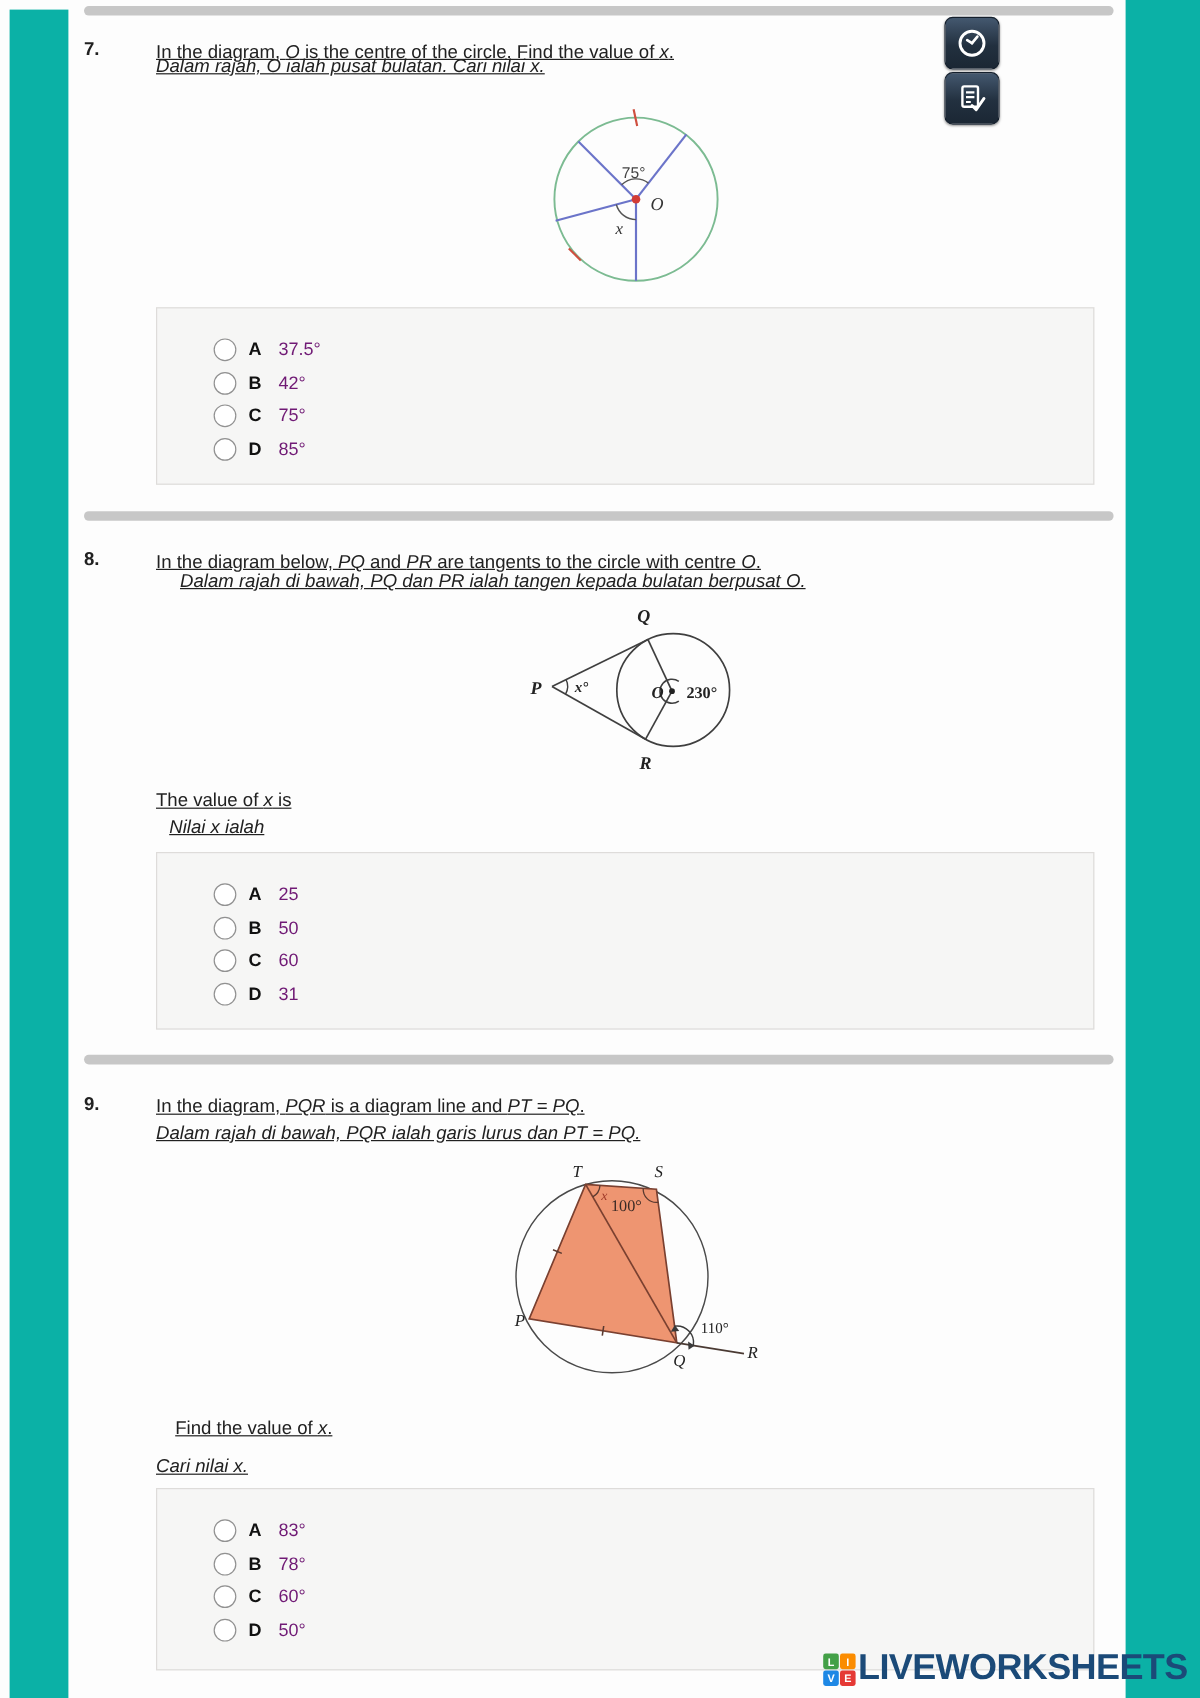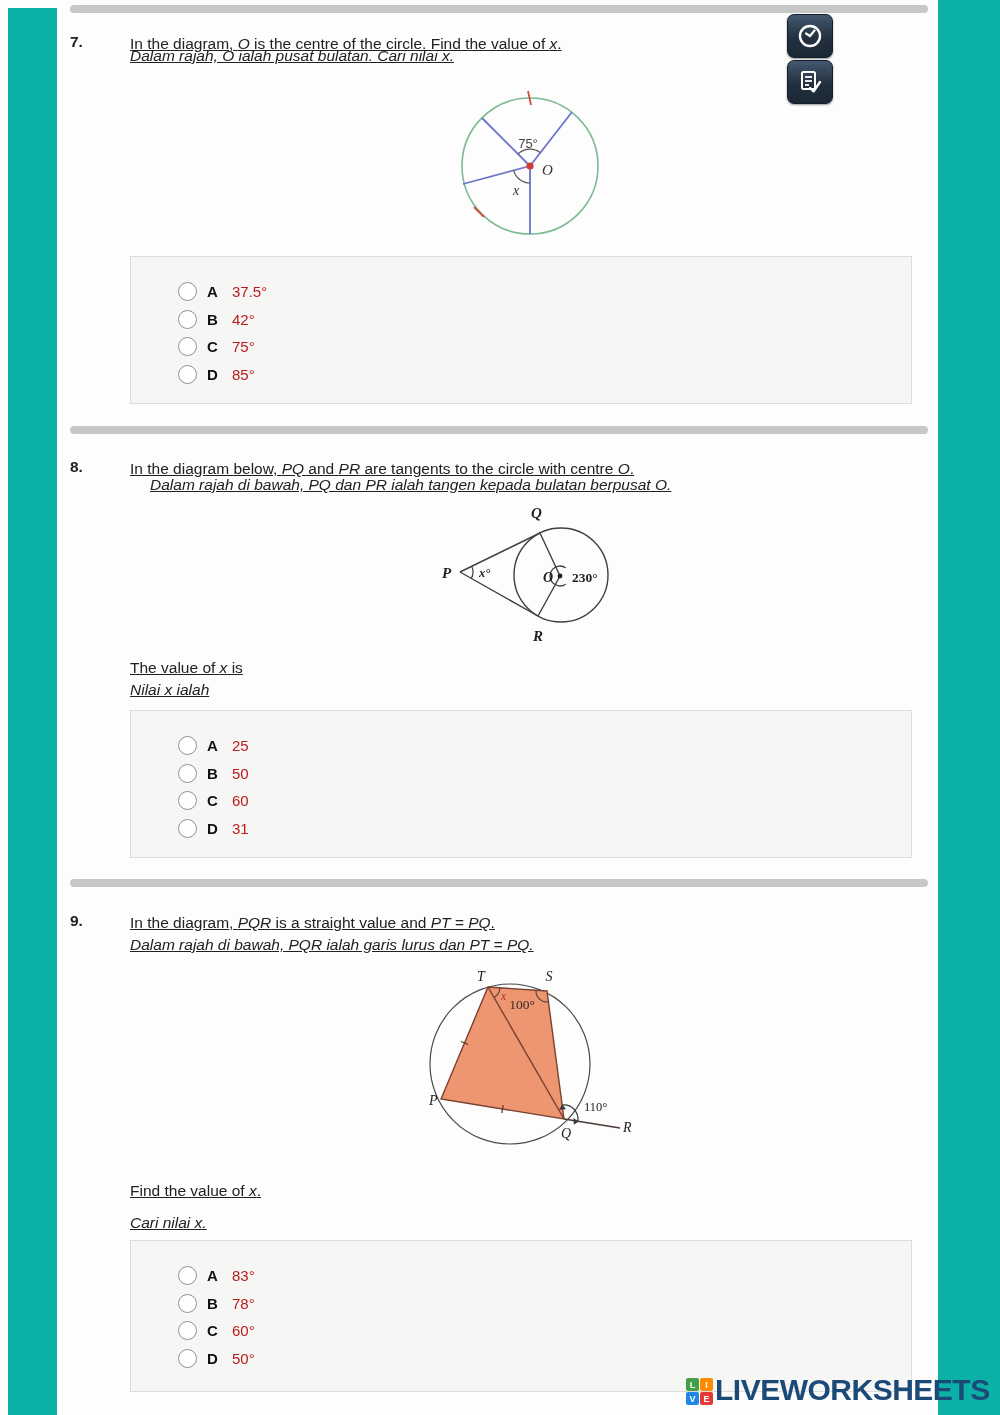--- a/index.html
+++ b/index.html
@@ -13,21 +13,21 @@
   .divider{position:absolute;left:70px;width:858px;height:8px;background:#c7c7c7;border-radius:4px;z-index:2;}
   .qnum{position:absolute;left:70px;font-size:15.5px;font-weight:bold;z-index:2;}
   .qtext{position:absolute;left:130px;font-size:15.5px;line-height:22px;z-index:2;white-space:nowrap;text-decoration:underline;}
   .it{font-style:italic;}
   .ms{font-style:italic;}
   .optbox{position:absolute;left:130px;width:782px;background:#f6f6f5;border:1px solid #dedcda;box-sizing:border-box;z-index:2;}
   .optrow{position:relative;height:27.5px;display:flex;align-items:center;}
   .optrows{padding-top:21px;}
   .radio{width:19px;height:19px;border:1.6px solid #919191;border-radius:50%;background:#fff;margin-left:47px;box-sizing:border-box;cursor:pointer;}
   .optletter{font-weight:bold;font-size:15px;margin-left:10px;width:18px;color:#111;}
-  .optval{font-size:15px;margin-left:7px;color:#b91c1c;}
+  .optval{font-size:15px;margin-left:7px;color:#701a75;}
   .dg{position:absolute;z-index:2;}
   .toolbar{position:absolute;left:787px;top:14px;z-index:3;display:flex;flex-direction:column;gap:2px;}
   .tbtn{width:44px;height:42px;border-radius:7px;border:1px solid #141f2c;
     background:linear-gradient(180deg,#44586f 0%,#22303f 55%,#1b2734 100%);
     display:flex;align-items:center;justify-content:center;cursor:pointer;
     box-shadow:0 1px 2px rgba(0,0,0,.4);}
   .logo{position:absolute;left:686px;top:1367px;z-index:4;display:flex;align-items:flex-start;}
   .logo-grid{display:grid;grid-template-columns:13px 13px;grid-template-rows:13px 13px;gap:1px;margin-top:11px;}
   .tile{display:flex;align-items:center;justify-content:center;color:#fff;font-size:9px;font-weight:bold;border-radius:2px;}
   .tile-l{background:#43a047;}
@@ -126,21 +126,21 @@
   <path d="M 41.7 61.3 A 13 13 0 0 1 41.3 73.4" fill="none" stroke="#3f3f3f" stroke-width="1.2"></path>
   <text x="12" y="73" font-size="15" font-weight="bold" font-style="italic" fill="#222">P</text>
   <text x="49" y="72" font-size="12.5" font-weight="bold" font-style="italic" fill="#222">x°</text>
   <text x="101" y="13" font-size="15" font-weight="bold" font-style="italic" fill="#222">Q</text>
   <text x="103" y="136" font-size="15" font-weight="bold" font-style="italic" fill="#222">R</text>
   <text x="113" y="77" font-size="14" font-weight="bold" font-style="italic" fill="#222">O</text>
   <text x="142" y="77" font-size="13.5" font-weight="bold" fill="#222">230°</text>
 </svg>
 
 <div class="qtext" style="top:657px;"><span>The value of </span><span class="it">x</span><span> is</span></div>
-<div class="qtext ms" style="top:679px;">Nilai x ialah</div>
+<div class="qtext ms" style="top:679px;margin-left:11px;">Nilai x ialah</div>
 
 <div class="optbox" style="top:710px;height:148px;">
   <div class="optrows">
     <div class="optrow">
       <div class="radio"></div>
       <div class="optletter">A</div>
       <div class="optval">25</div>
     </div>
     <div class="optrow">
       <div class="radio"></div>
@@ -156,21 +156,21 @@
       <div class="radio"></div>
       <div class="optletter">D</div>
       <div class="optval">31</div>
     </div>
   </div>
 </div>
 
 <div class="divider" style="top:879px;"></div>
 
 <div class="qnum" style="top:912px;">9.</div>
-<div class="qtext" style="top:912px;"><span>In the diagram, </span><span class="it">PQR</span><span> is a straight value and </span><span class="it">PT = PQ</span><span>.</span></div>
+<div class="qtext" style="top:912px;"><span>In the diagram, </span><span class="it">PQR</span><span> is a diagram line and </span><span class="it">PT = PQ</span><span>.</span></div>
 <div class="qtext ms" style="top:934px;text-align:right;">Dalam rajah di bawah, PQR ialah garis lurus dan PT = PQ.</div>
 
 <svg class="dg" style="left:425px;top:966px;" width="215" height="196" viewBox="0 0 215 196">
   <circle cx="85" cy="98" r="80" fill="none" stroke="#4a4a4a" stroke-width="1.2"></circle>
   <polygon points="16,133 63,21 122,25 139,153" fill="#ee9571" stroke="#7a4030" stroke-width="1.4"></polygon>
   <line x1="63" y1="21" x2="139" y2="153" stroke="#7a4030" stroke-width="1.4"></line>
   <line x1="139" y1="153" x2="195" y2="162" stroke="#4a3a33" stroke-width="1.4"></line>
   <path d="M 75 21.8 A 12 12 0 0 1 69 31.4" fill="none" stroke="#5a3a30" stroke-width="1.1"></path>
   <path d="M 111 24.3 A 11 11 0 0 0 123.5 35.9" fill="none" stroke="#5a3a30" stroke-width="1.1"></path>
   <path d="M 137.2 139.1 A 14 14 0 0 1 152.8 155.2" fill="none" stroke="#3a3a3a" stroke-width="1.2"></path>
@@ -181,21 +181,21 @@
   <text x="56" y="15" text-anchor="middle" font-size="14" font-style="italic" fill="#222">T</text>
   <text x="124" y="15" text-anchor="middle" font-size="14" font-style="italic" fill="#222">S</text>
   <text x="4" y="139" font-size="14" font-style="italic" fill="#222">P</text>
   <text x="136" y="172" font-size="14" font-style="italic" fill="#222">Q</text>
   <text x="198" y="166" font-size="14" font-style="italic" fill="#222">R</text>
   <text x="76" y="34" font-size="11.5" font-style="italic" fill="#a03a2a">x</text>
   <text x="97" y="43" text-anchor="middle" font-size="13.5" fill="#3a2a25">100°</text>
   <text x="159" y="145" font-size="12.5" fill="#222">110°</text>
 </svg>
 
-<div class="qtext" style="top:1180px;"><span>Find the value of </span><span class="it">x</span><span>.</span></div>
+<div class="qtext" style="top:1180px;margin-left:16px;"><span>Find the value of </span><span class="it">x</span><span>.</span></div>
 <div class="qtext ms" style="top:1212px;">Cari nilai x.</div>
 
 <div class="optbox" style="top:1240px;height:152px;">
   <div class="optrows">
     <div class="optrow">
       <div class="radio"></div>
       <div class="optletter">A</div>
       <div class="optval">83°</div>
     </div>
     <div class="optrow">

